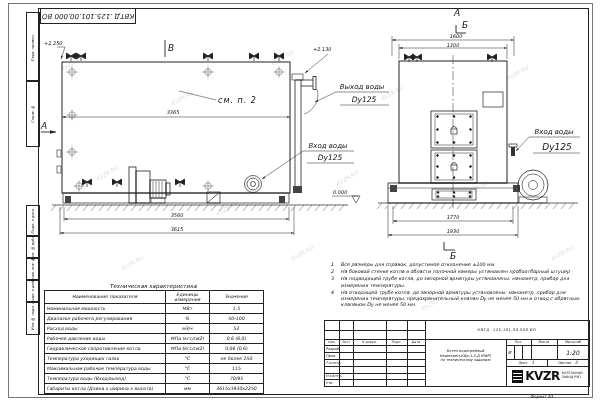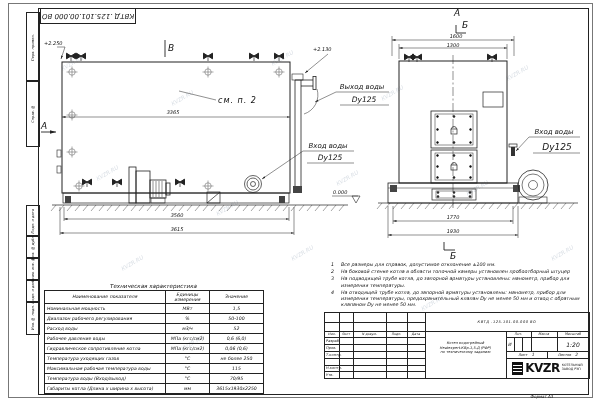--- a/index.html
+++ b/index.html
@@ -28,21 +28,21 @@
   .note-text{flex:1;line-height:1.3}
   
   #tech{left:44px;top:283px;width:219px}
   .tt-title{font-size:5.6px;font-style:italic;text-align:center;margin-bottom:1px}
   #tech table{border-collapse:collapse;width:219px;table-layout:fixed}
   #tech td,#tech th{border:0.6px solid #222;font-size:4.6px;font-style:italic;font-weight:normal;
        padding:0 2px;height:9px;line-height:1.1;overflow:hidden;white-space:nowrap}
   #tech th{height:12px;white-space:normal}
   .c-units,.c-value{text-align:center}
   
-  #tb{left:324px;top:312px;width:264px;height:65px;border:1.2px solid #222;font-style:italic}
+  #tb{left:324px;top:320px;width:264px;height:65px;border:1.2px solid #222;font-style:italic}
   #tb .vl{position:absolute;width:0;border-left:0.6px solid #222}
   #tb .hl{position:absolute;height:0;border-top:0.6px solid #222}
   #tb .cell{position:absolute;font-size:3.6px;display:flex;align-items:center;justify-content:center;white-space:nowrap}
   #tb-num{left:100px;top:0;width:164px;height:18px;font-size:10.5px;letter-spacing:.5px}
   #tb-title{left:100px;top:18px;width:81px;height:34px;flex-direction:column;font-size:4.7px;line-height:1.35;text-align:center}
   #tb-logo{left:181px;top:45px;width:83px;height:20px;display:flex;align-items:center;justify-content:center;gap:2px}
   .logo-mark{width:9px;height:11px;background:repeating-linear-gradient(0deg,#111 0 2px,#fff 2px 3px);border:1px solid #111}
   .logo-word{font-size:12px;font-weight:bold;font-style:normal;letter-spacing:-0.5px}
   .logo-sub{font-size:3.2px;font-style:normal;line-height:1.2}
   #format-note{left:498px;top:393.5px;width:88px;text-align:center;font-size:4px;font-style:italic}

